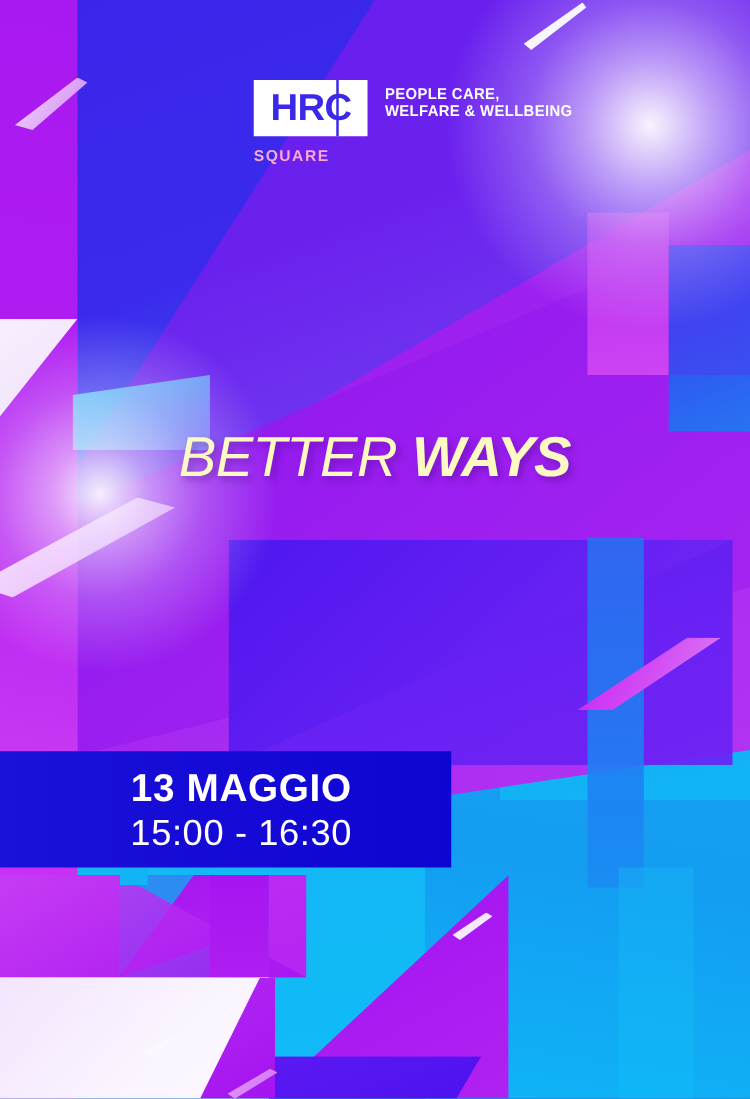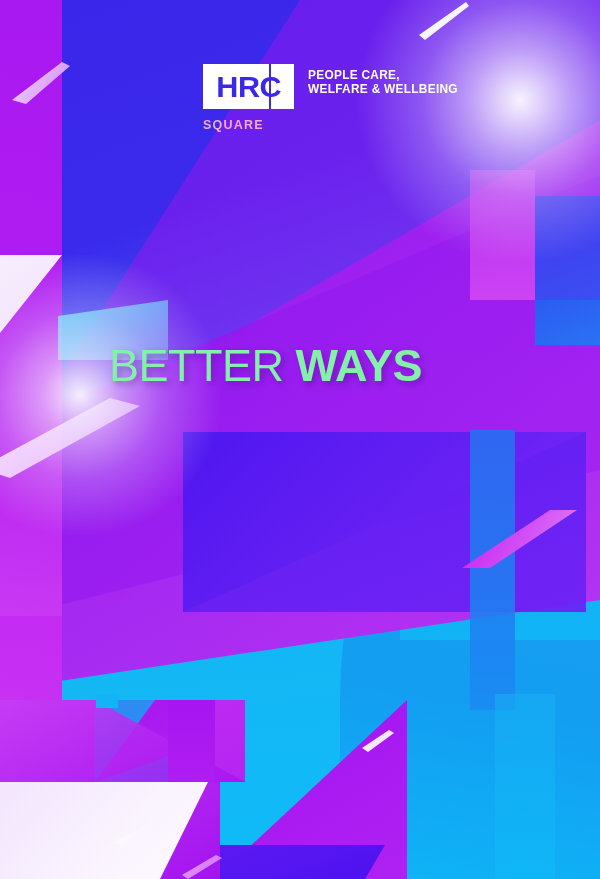--- a/index.html
+++ b/index.html
@@ -255,22 +255,23 @@
     transform:scaleX(.95);transform-origin:left top;
     white-space:nowrap;
   }
   .logo-sub{
     margin-top:9px;color:#f9a8d4;font-weight:bold;
     font-size:12.5px;letter-spacing:1.2px;
   }
 
   
   .headline{
-    position:absolute;left:109px;top:339px;width:420px;
-    color:#86efac;
+    position:absolute;left:143px;top:339px;width:420px;
+    color:#fef9c3;
+    font-style:italic;
     font-size:45px;
     line-height:54px;
     letter-spacing:-0.5px;
     text-shadow:3px 3px 6px rgba(60,10,120,.38);
   }
   .headline .l1,.headline .l2{display:block;white-space:nowrap;}
   .headline .thin{font-weight:400;}
   .headline .bold{font-weight:bold;}
 
   
@@ -354,14 +355,20 @@
     </div>
     <div class="logo-sub">SQUARE</div>
   </div>
 
   <div class="headline">
     <span class="l1">
       <span class="thin">BETTER </span><span class="bold">WAYS</span>
     </span>
   </div>
 
+  <div class="date-banner">
+    <div class="date-inner">
+      <div class="date-main">13 MAGGIO</div>
+      <div class="date-time">15:00 - 16:30</div>
+    </div>
+  </div>
 
 </div>
 
 </body></html>

